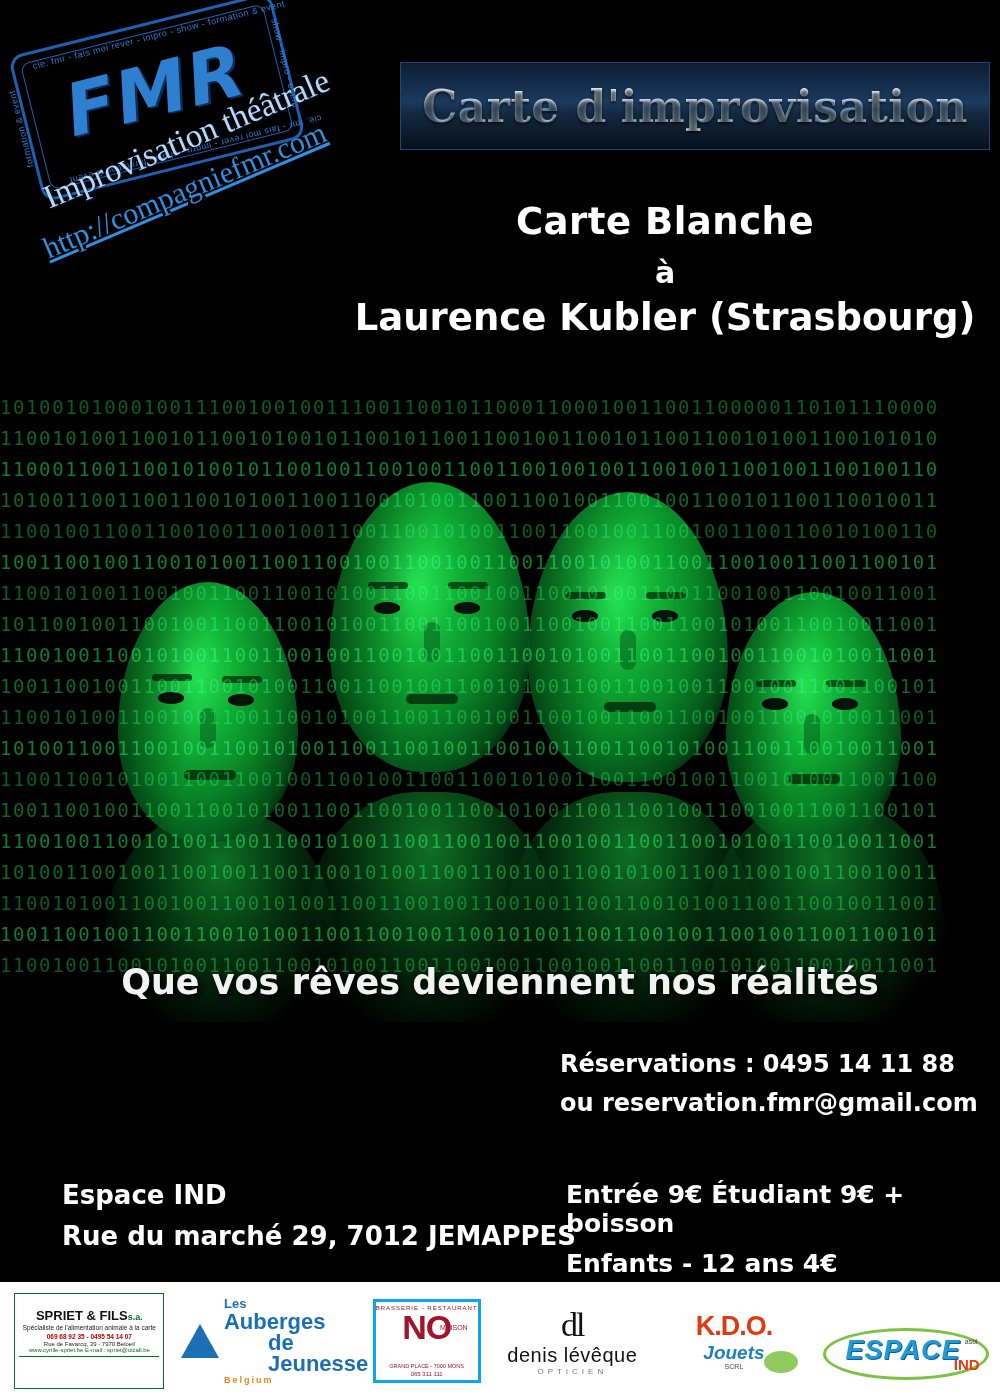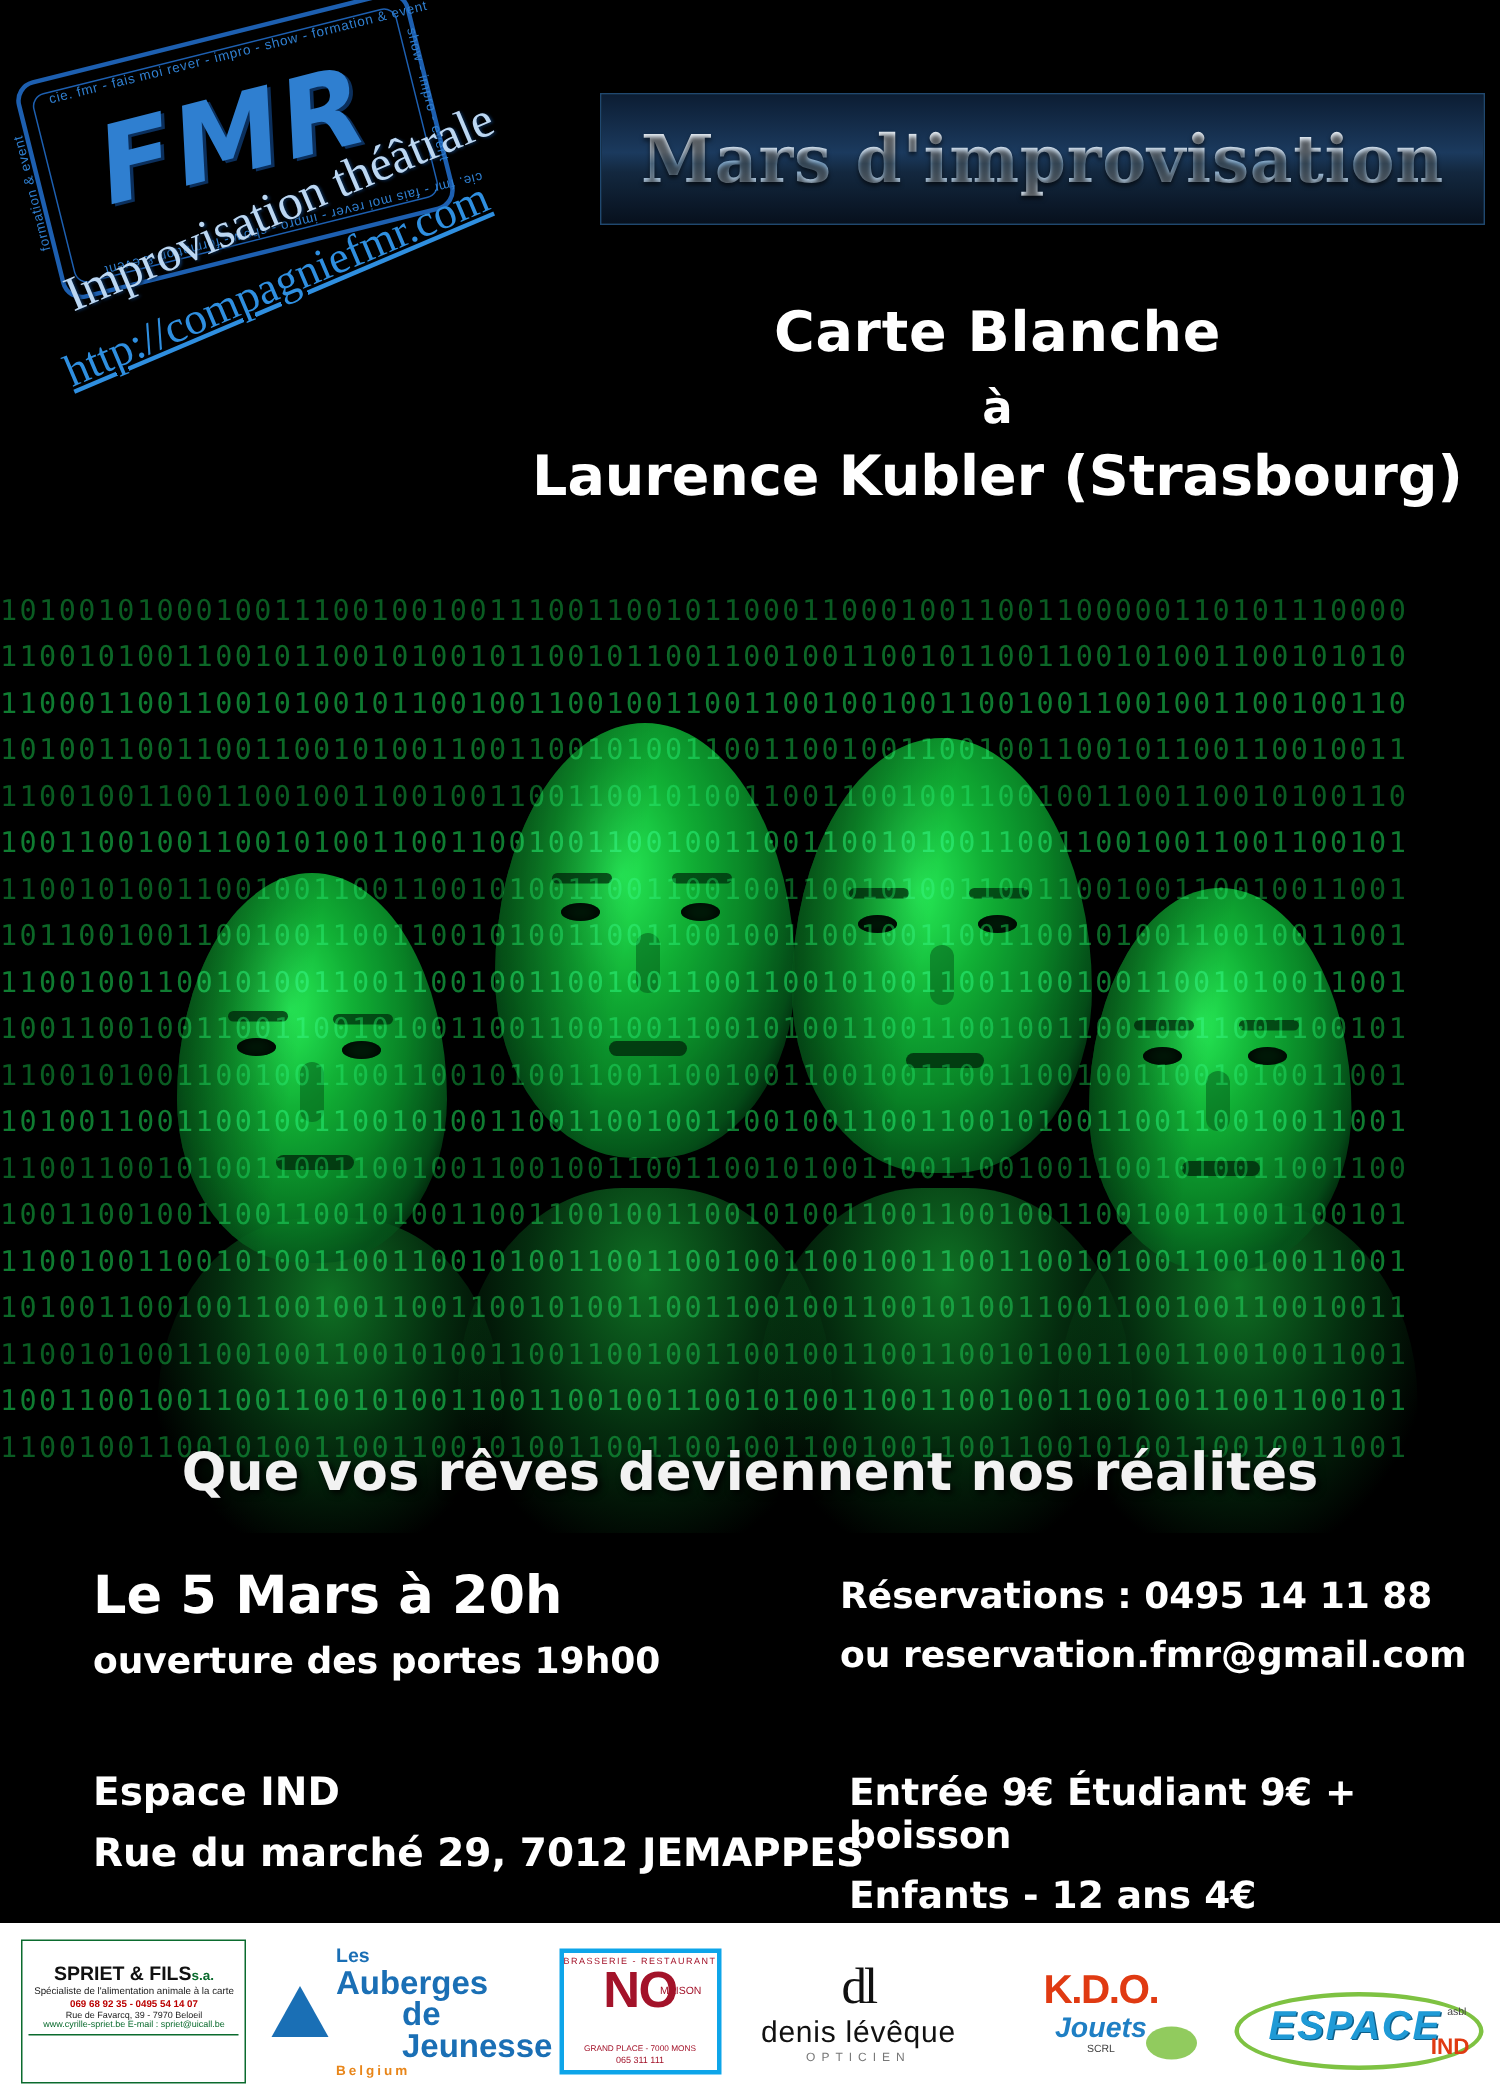--- a/index.html
+++ b/index.html
@@ -373,21 +373,21 @@
     <div class="fmr-micro" id="fmr-micro-top">cie. fmr - fais moi rever - impro - show  - formation &amp; event</div>
     <div class="fmr-micro" id="fmr-micro-bottom">cie. fmr - fais moi rever - impro - show  - formation &amp; event</div>
     <div class="fmr-micro" id="fmr-micro-left">formation &amp; event</div>
     <div class="fmr-micro" id="fmr-micro-right">show - impro - event</div>
   </div>
 
   <div id="impro-theatrale">Improvisation théâtrale</div>
   <a id="site-url" href="#">http://compagniefmr.com</a>
 
   <div id="title-banner">
-    <div id="title-text">Mars d'improvisation</div>
+    <div id="title-text">Carte d'improvisation</div>
   </div>
 
   <div id="carte-block">
     <div id="carte-blanche">Carte Blanche</div>
     <div id="carte-a">à</div>
     <div id="carte-name">Laurence Kubler  (Strasbourg)</div>
   </div>
 
   <div id="matrix">
     <div class="matrix-row">101001010001001110010010011100110010110001100010011001100000110101110000</div>
@@ -452,24 +452,20 @@
       <div class="eye" style="left:36px; top:106px;"></div>
       <div class="eye" style="left:106px; top:106px;"></div>
       <div class="nose" style="left:78px; top:122px;"></div>
       <div class="mouth" style="left:62px; top:182px;"></div>
       <div class="shadow"></div>
     </div>
   </div>
 
   <div id="slogan">Que vos rêves deviennent nos réalités</div>
 
-  <div class="info" id="date-block">
-    <div id="date-main">Le 5 Mars à 20h</div>
-    <div id="date-sub">ouverture des portes 19h00</div>
-  </div>
 
   <div class="info" id="resa-block">
     <div id="resa-line1">Réservations : 0495 14 11 88</div>
     <div id="resa-line2">ou reservation.fmr@gmail.com</div>
   </div>
 
   <div class="info" id="venue-block">
     <div id="venue-name">Espace IND</div>
     <div id="venue-addr">Rue du marché 29, 7012 JEMAPPES</div>
   </div>

